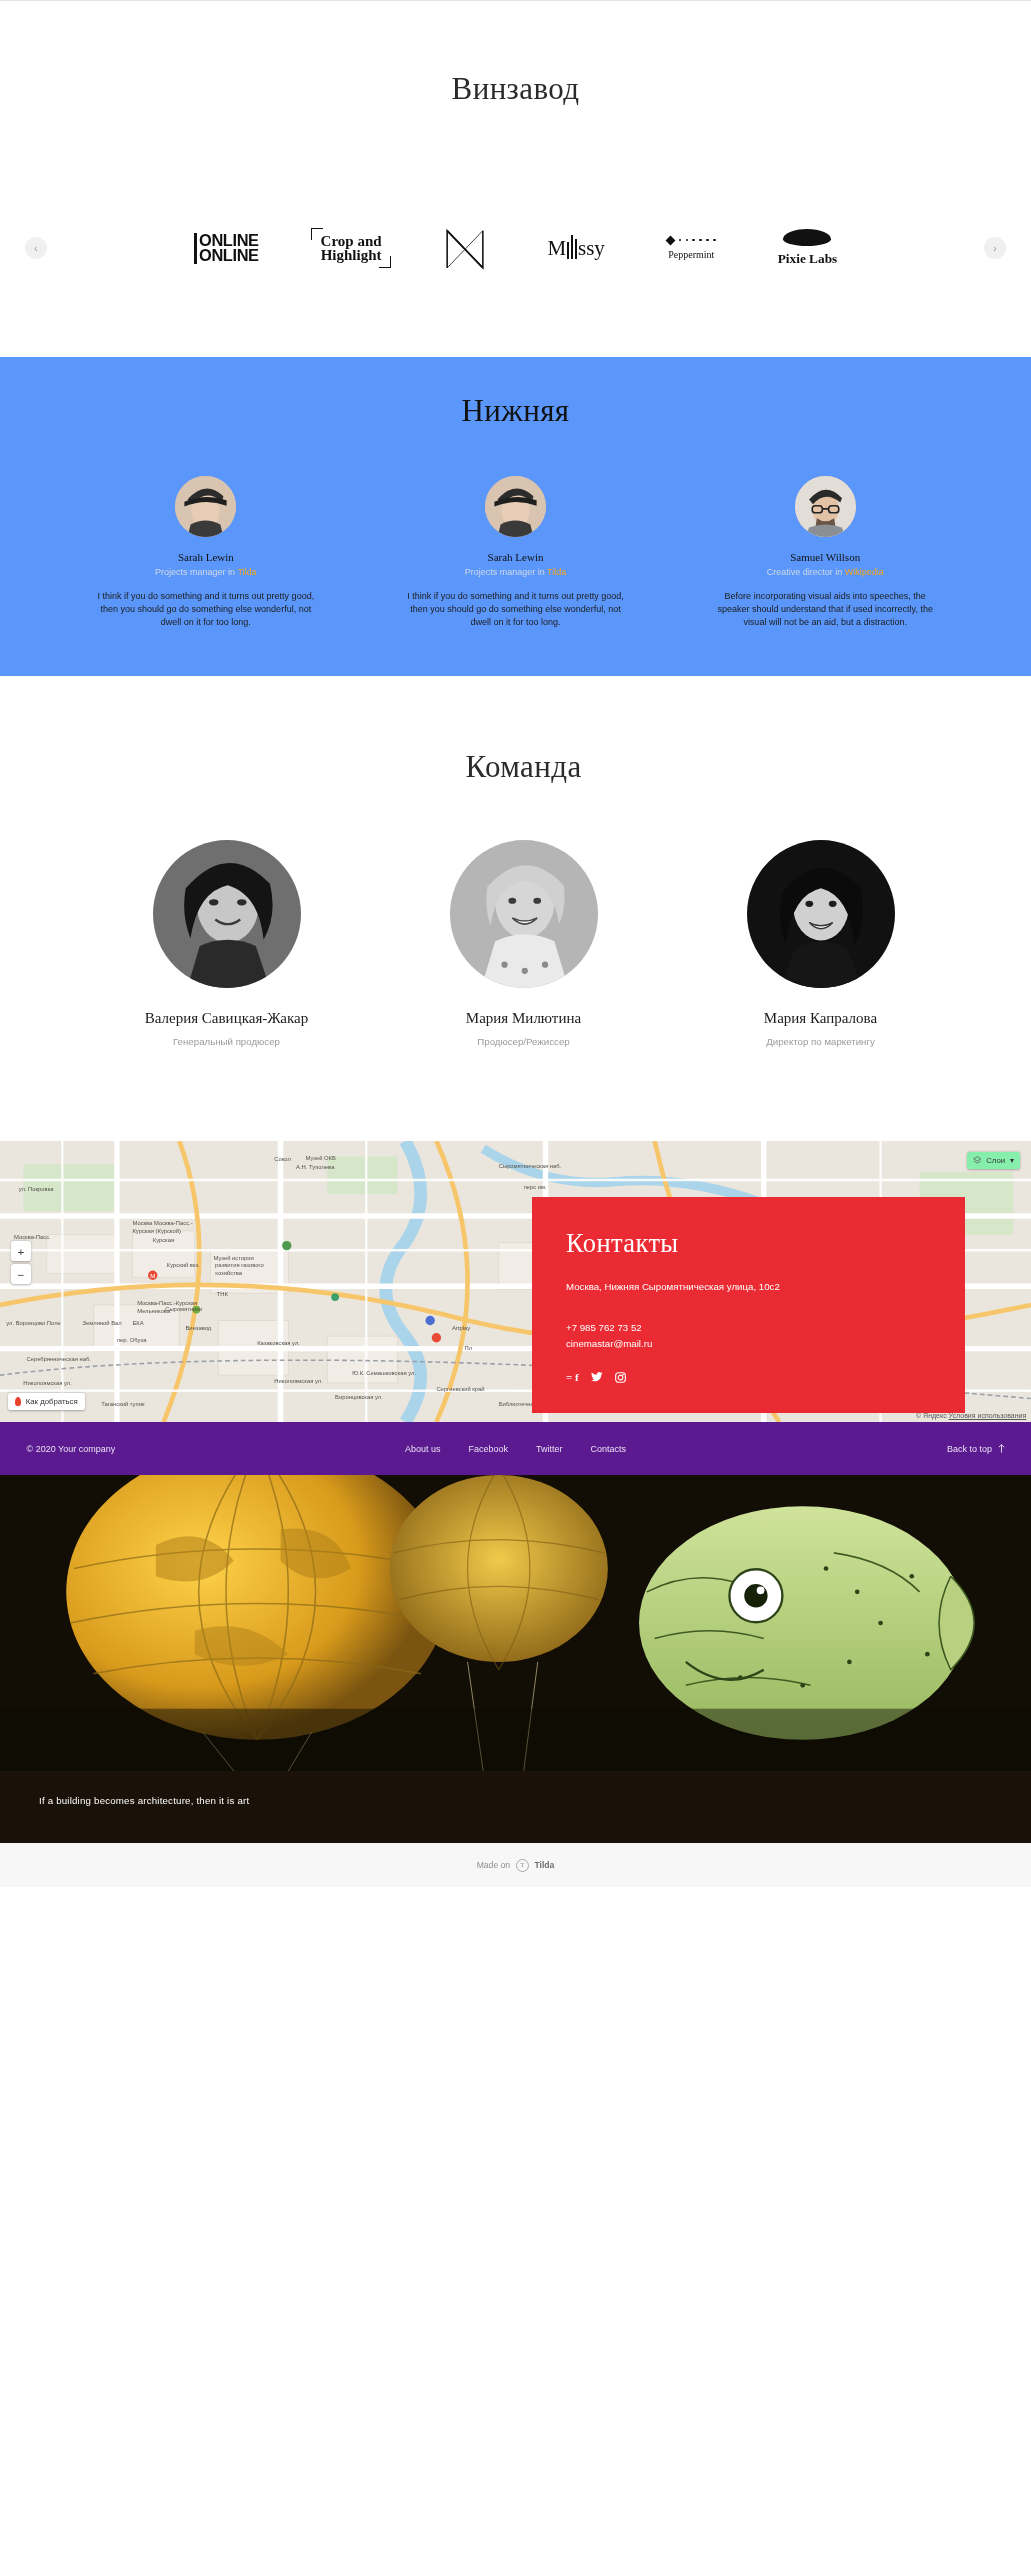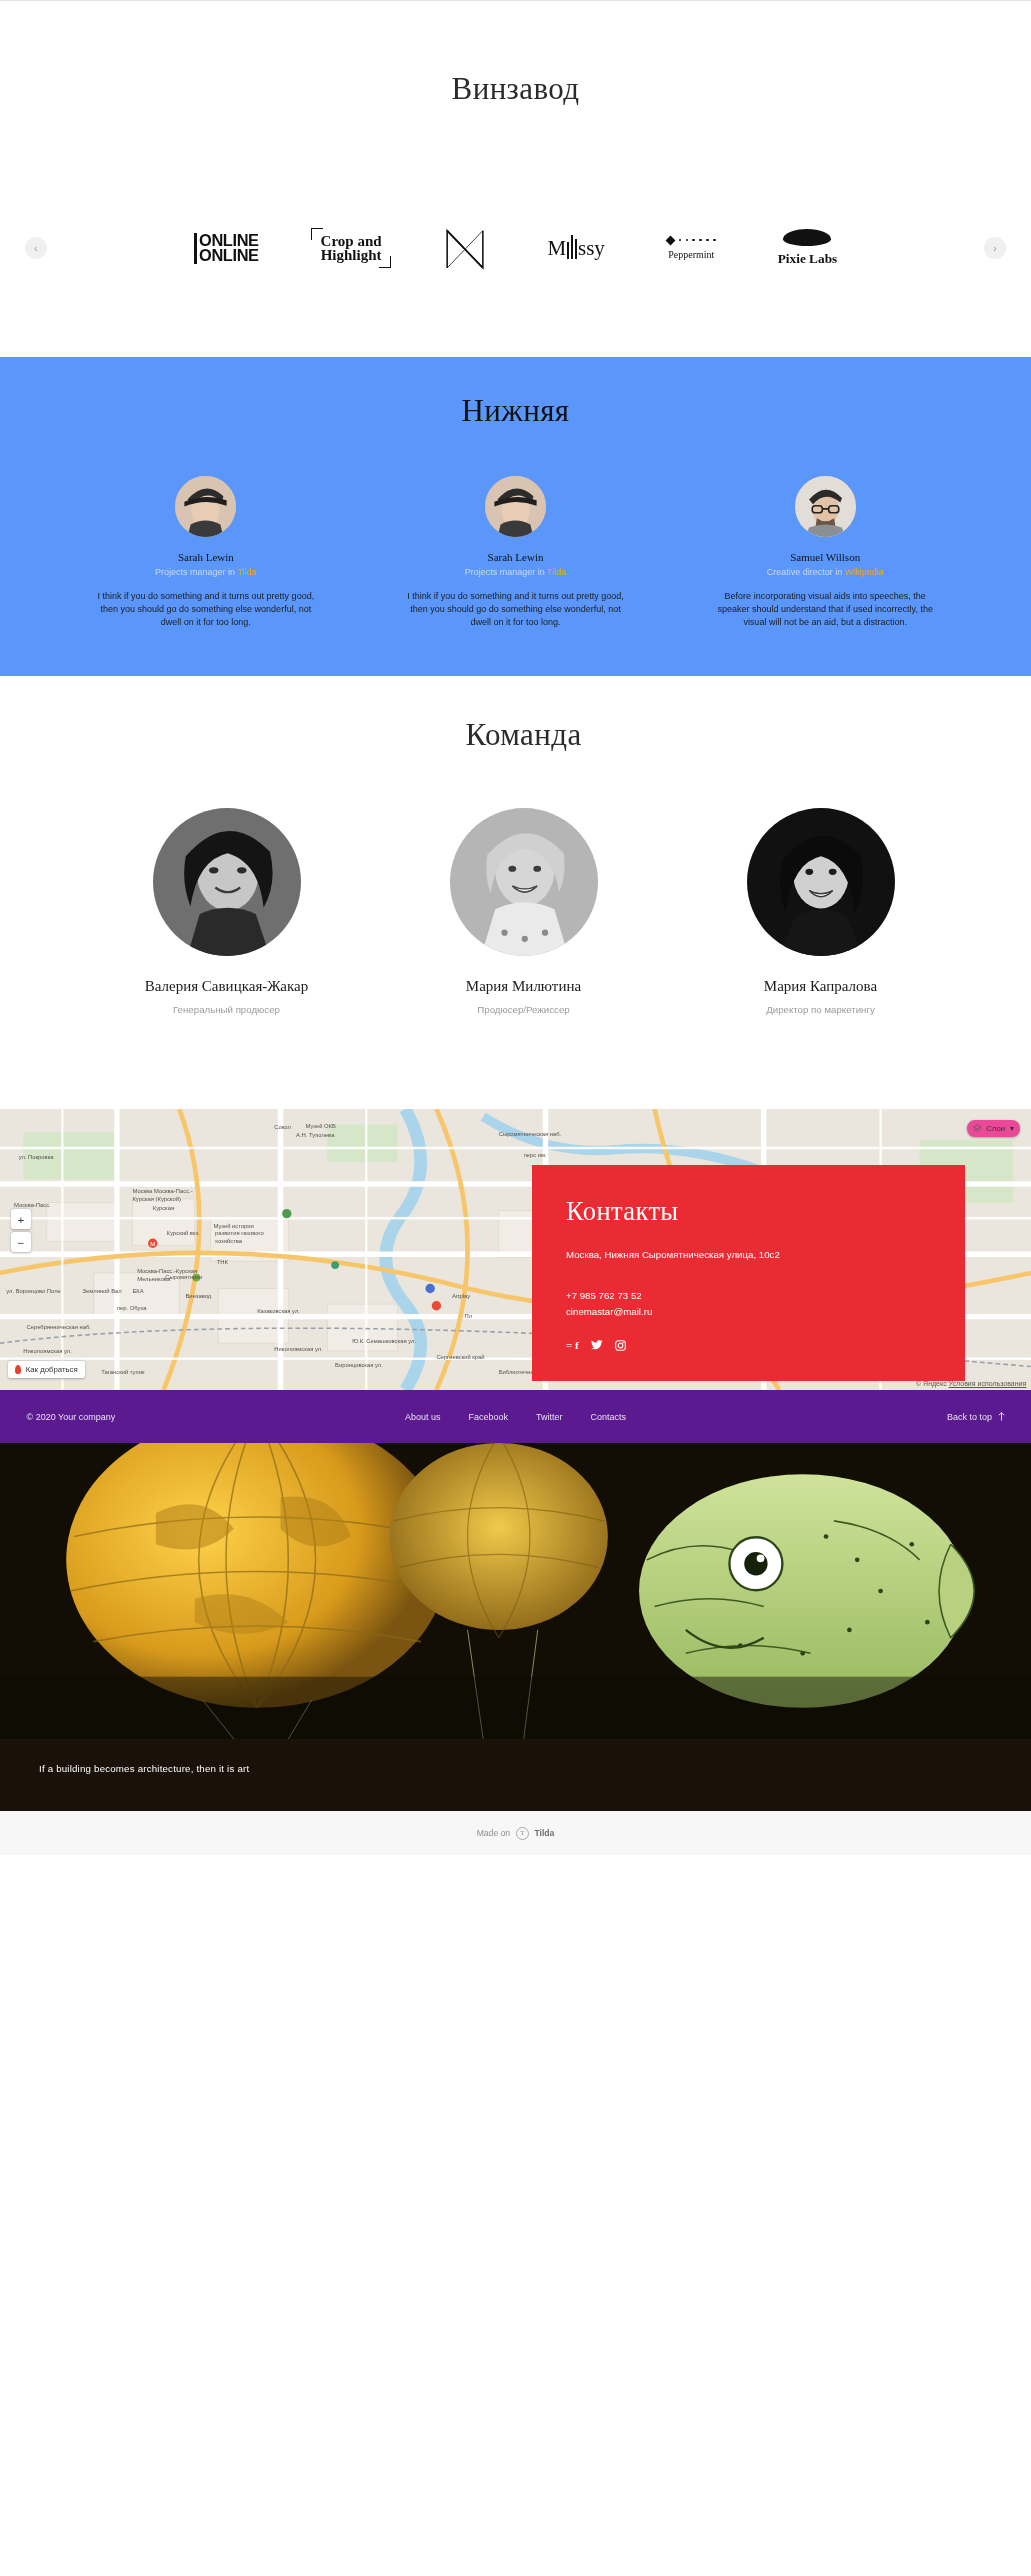--- a/index.html
+++ b/index.html
@@ -164,21 +164,21 @@
     margin-bottom: 12.5px;
   }
   .rev-role b { color: #f5a623; font-weight: 400; }
   .rev-text {
     font-size: 9px;
     line-height: 13.3px;
     color: #1c1c1c;
   }
 
   
-  .team { background: #fff; padding: 41px 0 94px 16px; }
+  .team { background: #fff; padding: 41px 0 94px 16px; margin-top: 32px; }
   .team .section-title { margin-bottom: 55px; }
   .team-grid {
     display: flex;
     justify-content: center;
     gap: 94px;
   }
   .member { width: 203px; text-align: center; }
   .member .photo {
     width: 148px; height: 148px; border-radius: 50%;
     margin: 0 auto 20px auto;
@@ -210,21 +210,21 @@
     position: absolute;
     width: 20px; height: 20px;
     background: #fff;
     border-radius: 3.1px;
     box-shadow: 0 0.8px 2.3px rgba(0,0,0,.3);
     display: flex; align-items: center; justify-content: center;
     font-size: 11.7px; color: #444;
   }
   .map-layers {
     position: absolute; right: 11px; top: 11px;
-    background: #ec4899; border-radius: 8px;
+    background: #86efac; border-radius: 3px;
     box-shadow: 0 0.8px 2.3px rgba(0,0,0,.3);
     font-size: 7.8px; color: #333;
     padding: 3.9px 6.2px;
     display: flex; align-items: center; gap: 4.7px;
   }
   .map-route {
     position: absolute; left: 7.8px; bottom: 12.5px;
     background: #fff; border-radius: 2.3px;
     box-shadow: 0 0.8px 2.3px rgba(0,0,0,.3);
     font-size: 7.8px; color: #333;

